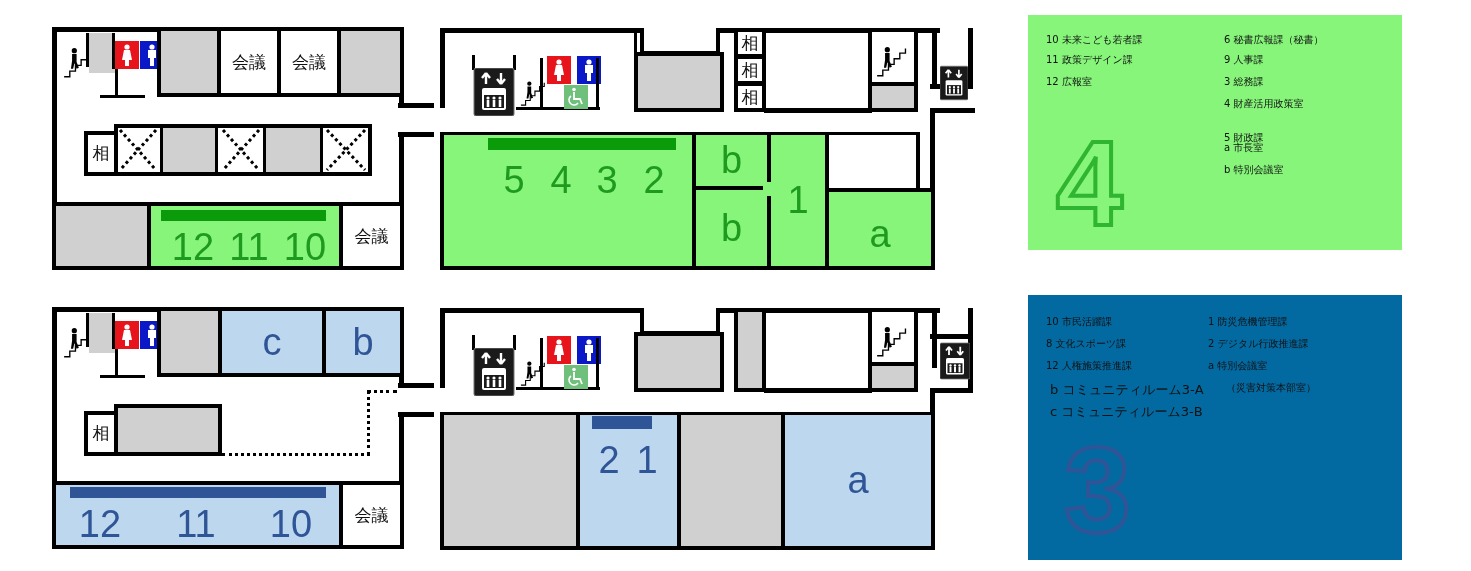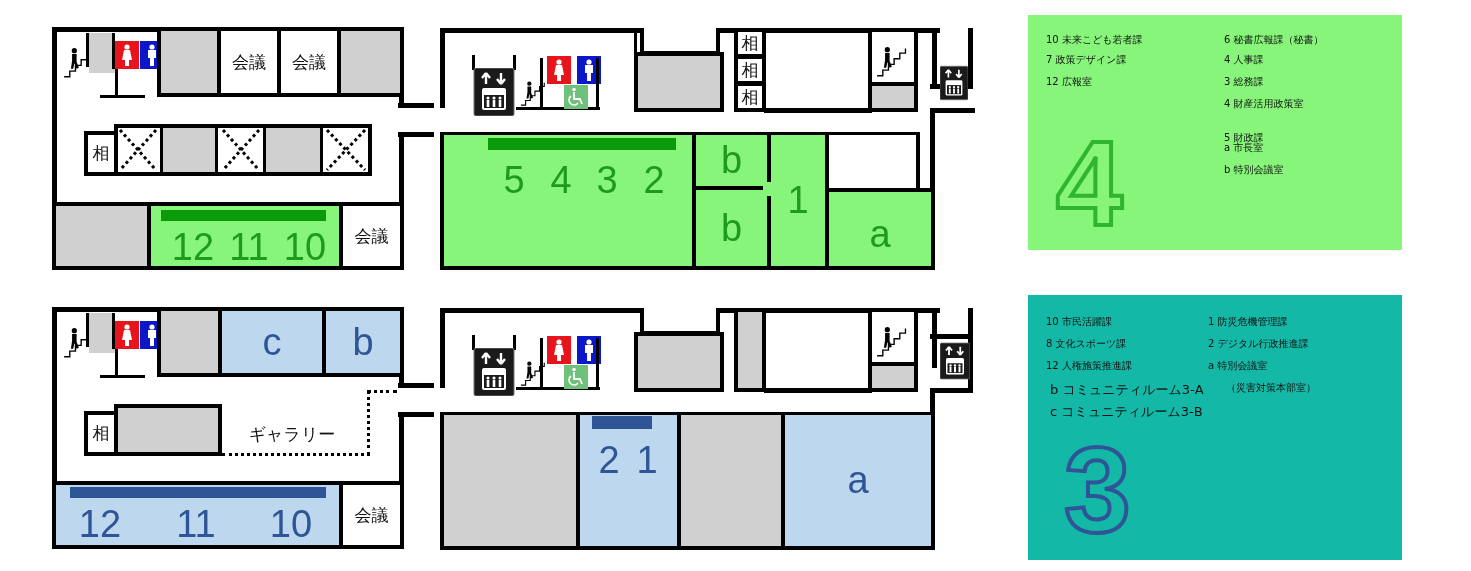--- a/index.html
+++ b/index.html
@@ -206,24 +206,24 @@
   </div>
   <div class="abs" style="left:763px;top:182px;width:12px;height:14px;background:#86f57a;"></div>
   <div class="room white" style="left:825px;top:132px;width:95px;height:60px;border-top:3px solid #000;"></div>
   <div class="room green" style="left:825px;top:188px;width:110px;height:82px;">
     <div class="lbl gnum" style="inset:0;padding-top:10px;">a</div>
   </div>
 </div>
 
 <div class="legend" style="left:1028px;top:15px;width:374px;height:235px;background:#86f57a;">
   <div class="leg-line" style="left:18px;top:18px;">10 未来こども若者課</div>
-  <div class="leg-line" style="left:18px;top:38px;">7 政策デザイン課</div>
+  <div class="leg-line" style="left:18px;top:38px;">11 政策デザイン課</div>
   <div class="leg-line" style="left:18px;top:60px;">12 広報室</div>
   <div class="leg-line" style="left:196px;top:18px;">6 秘書広報課（秘書）</div>
-  <div class="leg-line" style="left:196px;top:38px;">4 人事課</div>
+  <div class="leg-line" style="left:196px;top:38px;">9 人事課</div>
   <div class="leg-line" style="left:196px;top:60px;">3 総務課</div>
   <div class="leg-line" style="left:196px;top:82px;">4 財産活用政策室</div>
   <div class="leg-line" style="left:196px;top:116px;">5 財政課</div>
   <div class="leg-line" style="left:196px;top:126px;">a 市長室</div>
   <div class="leg-line" style="left:196px;top:148px;">b 特別会議室</div>
   <div class="bignum" style="left:28px;top:108px;-webkit-text-stroke:4px #2fb52f;">4</div>
 </div>
 
 <div class="abs" style="left:0;top:0;width:1000px;height:571px;">
 
@@ -256,21 +256,20 @@
   </div>
 
   <div class="room white" style="left:84px;top:411px;width:34px;height:45px;">
     <div class="lbl mtg" style="inset:0;">相</div>
   </div>
   <div class="room gray" style="left:114px;top:404px;width:108px;height:52px;"></div>
   <div class="abs" style="left:222px;top:390px;width:148px;height:66px;">
     <div class="abs" style="left:0;top:63px;width:148px;height:0;border-top:3px dotted #000;"></div>
     <div class="abs" style="left:145px;top:0;width:0;height:66px;border-left:3px dotted #000;"></div>
     <div class="abs" style="left:145px;top:0;width:30px;height:0;border-top:3px dotted #000;"></div>
-    <div class="lbl mtg" style="left:0;top:32px;width:140px;height:24px;">ギャラリー</div>
   </div>
 
   <div class="room blue" style="left:52px;top:481px;width:291px;height:68px;">
     <div class="bar-b" style="left:14px;top:2px;width:256px;height:11px;"></div>
     <div class="lbl bnum" style="left:14px;top:16px;width:60px;height:46px;">12</div>
     <div class="lbl bnum" style="left:110px;top:16px;width:60px;height:46px;">11</div>
     <div class="lbl bnum" style="left:205px;top:16px;width:60px;height:46px;">10</div>
   </div>
   <div class="room white" style="left:339px;top:481px;width:65px;height:68px;">
     <div class="lbl mtg" style="inset:0;">会議</div>
@@ -326,21 +325,21 @@
     <div class="bar-b" style="left:12px;top:1px;width:60px;height:13px;"></div>
     <div class="lbl bnum" style="left:12px;top:20px;width:34px;height:50px;">2</div>
     <div class="lbl bnum" style="left:50px;top:20px;width:34px;height:50px;">1</div>
   </div>
   <div class="room gray" style="left:677px;top:412px;width:108px;height:138px;border-top:3px solid #000;"></div>
   <div class="room blue" style="left:781px;top:412px;width:154px;height:138px;border-top:3px solid #000;">
     <div class="lbl bnum" style="inset:0;">a</div>
   </div>
 </div>
 
-<div class="legend" style="left:1028px;top:295px;width:374px;height:265px;background:#14b8a6;">
+<div class="legend" style="left:1028px;top:295px;width:374px;height:265px;background:#0369a1;">
   <div class="leg-line" style="left:18px;top:20px;">10 市民活躍課</div>
   <div class="leg-line" style="left:18px;top:42px;">8 文化スポーツ課</div>
   <div class="leg-line" style="left:18px;top:64px;">12 人権施策推進課</div>
   <div class="leg-line" style="left:22px;top:86px;font-size:13px;">b コミュニティルーム3-A</div>
   <div class="leg-line" style="left:22px;top:108px;font-size:13px;">c コミュニティルーム3-B</div>
   <div class="leg-line" style="left:180px;top:20px;">1 防災危機管理課</div>
   <div class="leg-line" style="left:180px;top:42px;">2 デジタル行政推進課</div>
   <div class="leg-line" style="left:180px;top:64px;">a 特別会議室</div>
   <div class="leg-line" style="left:198px;top:86px;">（災害対策本部室）</div>
   <div class="bignum" style="left:36px;top:135px;-webkit-text-stroke:4px #2f5597;">3</div>

